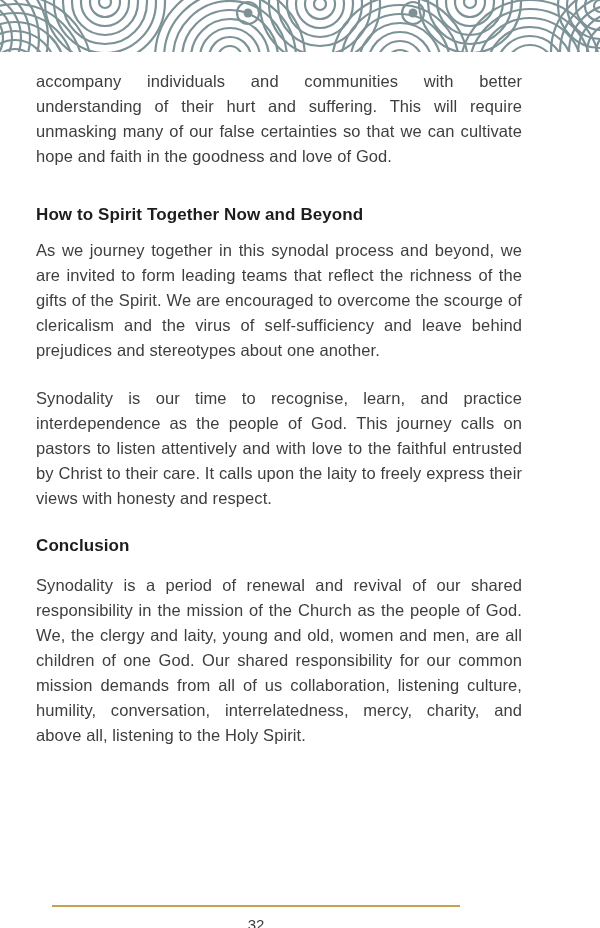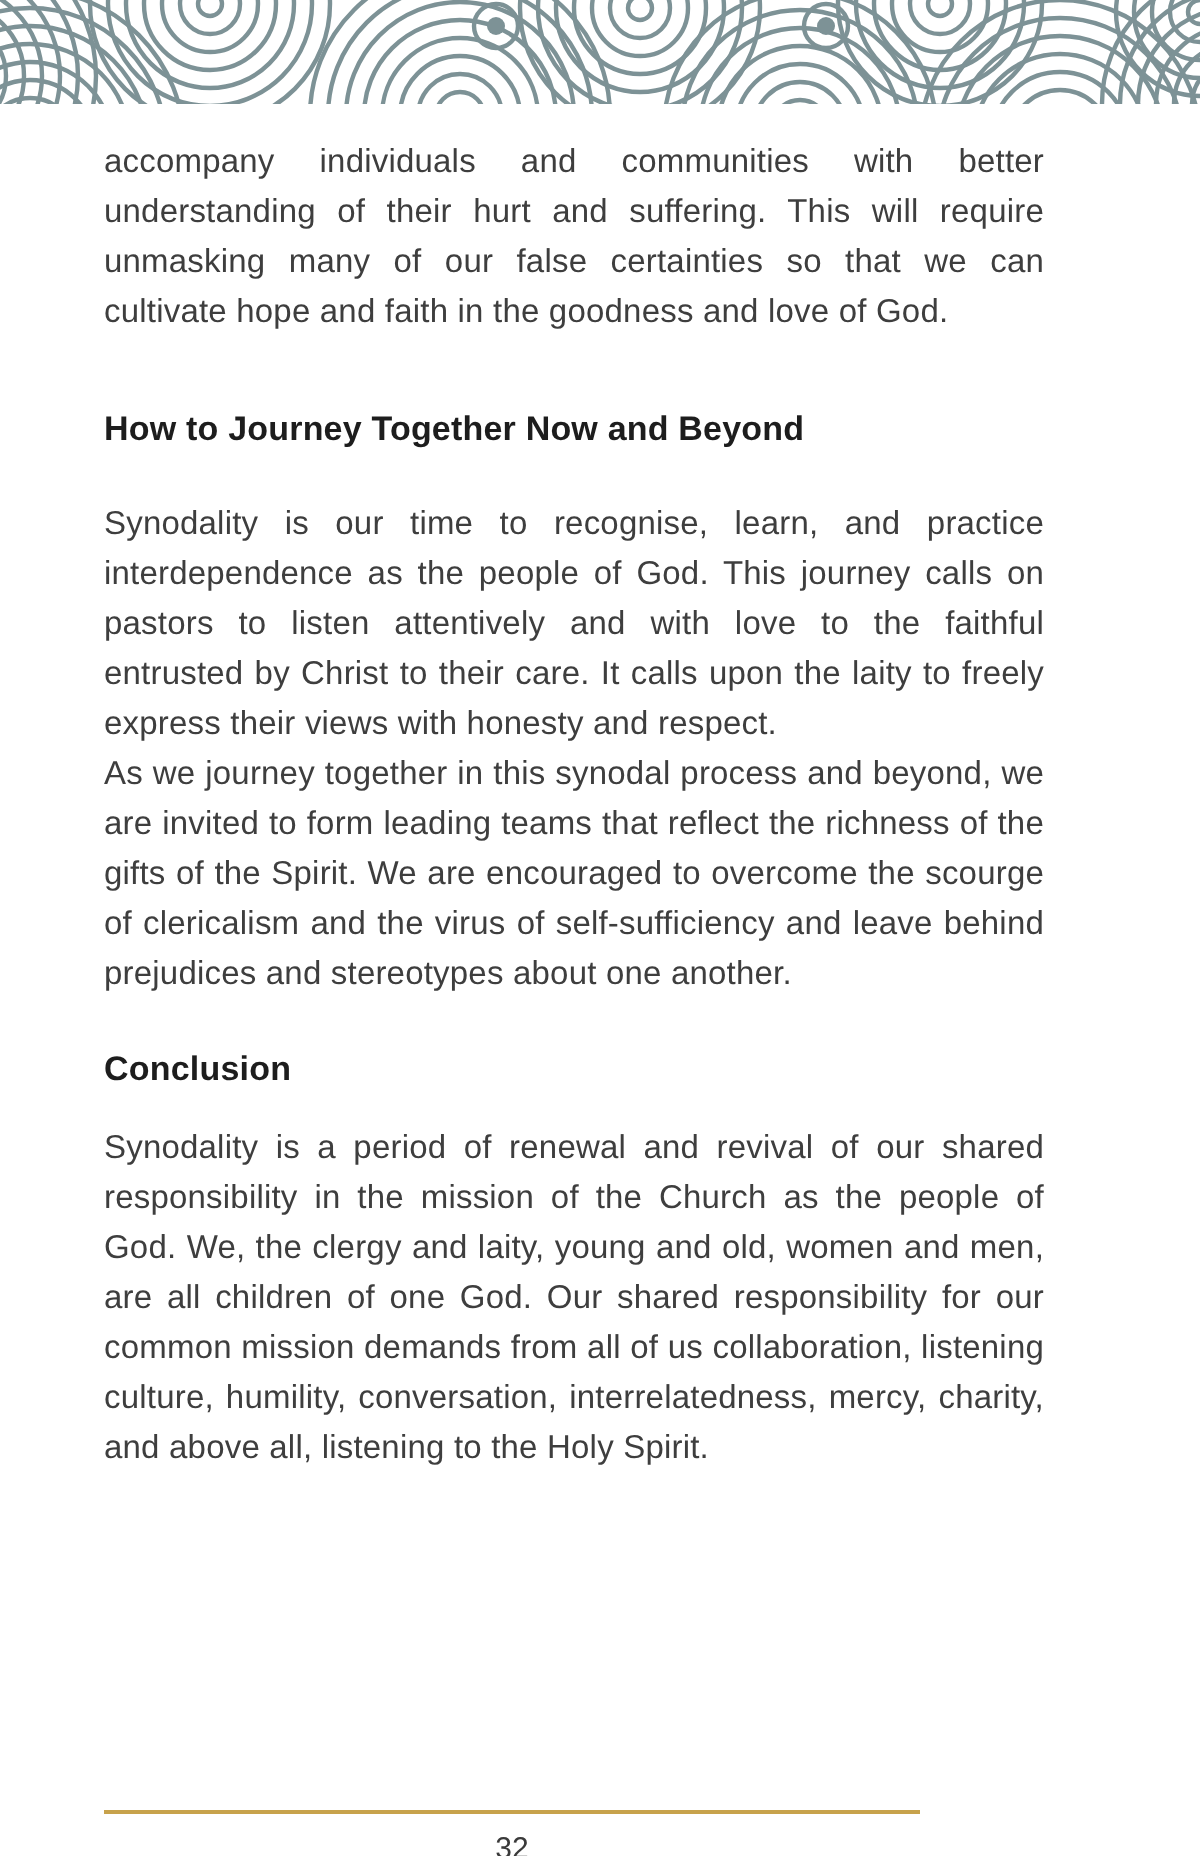--- a/index.html
+++ b/index.html
@@ -18,21 +18,21 @@
     overflow:hidden;
   }
   .header-band{
     position:absolute;top:0;left:0;width:600px;height:52px;overflow:hidden;
   }
   .header-band svg{display:block;}
   .header-band circle{fill:none;stroke:var(--color-pattern);stroke-width:2.2;}
   .header-band circle.dot{fill:var(--color-pattern);stroke:none;}
   main{
     position:absolute;top:52px;left:0;width:564px;
-    padding:16px 42px 0 52px;
+    padding:16px 42px 0 36px;
   }
   p.body-par{
     font-size:16.5px;line-height:25px;letter-spacing:0.1px;
     text-align:justify;color:var(--color-body);
   }
   h2.section-heading{
     font-size:17px;line-height:25px;font-weight:700;
     color:var(--color-heading);letter-spacing:0.1px;
   }
   #par-intro{margin-top:1px;}
@@ -129,25 +129,25 @@
       <circle cx="248" cy="13" r="4.5" class="dot"></circle>
       <circle cx="248" cy="13" r="11"></circle>
       <circle cx="413" cy="13" r="4.5" class="dot"></circle>
       <circle cx="413" cy="13" r="11"></circle>
     </svg>
 </div>
 
 <main>
   <p id="par-intro" class="body-par">accompany individuals and communities with better understanding of their hurt and suffering. This will require unmasking many of our false certainties so that we can cultivate hope and faith in the goodness and love of God.</p>
 
-  <h2 id="heading-journey" class="section-heading">How to Journey Together Now and Beyond</h2>
+  <h2 id="heading-journey" class="section-heading">How to Spirit Together Now and Beyond</h2>
+
+  <p id="par-journey-1" class="body-par">As we journey together in this synodal process and beyond, we are invited to form leading teams that reflect the richness of the gifts of the Spirit. We are encouraged to overcome the scourge of clericalism and the virus of self-sufficiency and leave behind prejudices and stereotypes about one another.</p>
 
   <p id="par-journey-2" class="body-par">Synodality is our time to recognise, learn, and practice interdependence as the people of God. This journey calls on pastors to listen attentively and with love to the faithful entrusted by Christ to their care. It calls upon the laity to freely express their views with honesty and respect.</p>
-
-  <p id="par-journey-1" class="body-par">As we journey together in this synodal process and beyond, we are invited to form leading teams that reflect the richness of the gifts of the Spirit. We are encouraged to overcome the scourge of clericalism and the virus of self-sufficiency and leave behind prejudices and stereotypes about one another.</p>
 
   <h2 id="heading-conclusion" class="section-heading">Conclusion</h2>
 
   <p id="par-conclusion" class="body-par">Synodality is a period of renewal and revival of our shared responsibility in the mission of the Church as the people of God. We, the clergy and laity, young and old, women and men, are all children of one God. Our shared responsibility for our common mission demands from all of us collaboration, listening culture, humility, conversation, interrelatedness, mercy, charity, and above all, listening to the Holy Spirit.</p>
 </main>
 
 <footer>
   <hr class="footer-rule">
   <div class="page-number">32</div>
 </footer>

